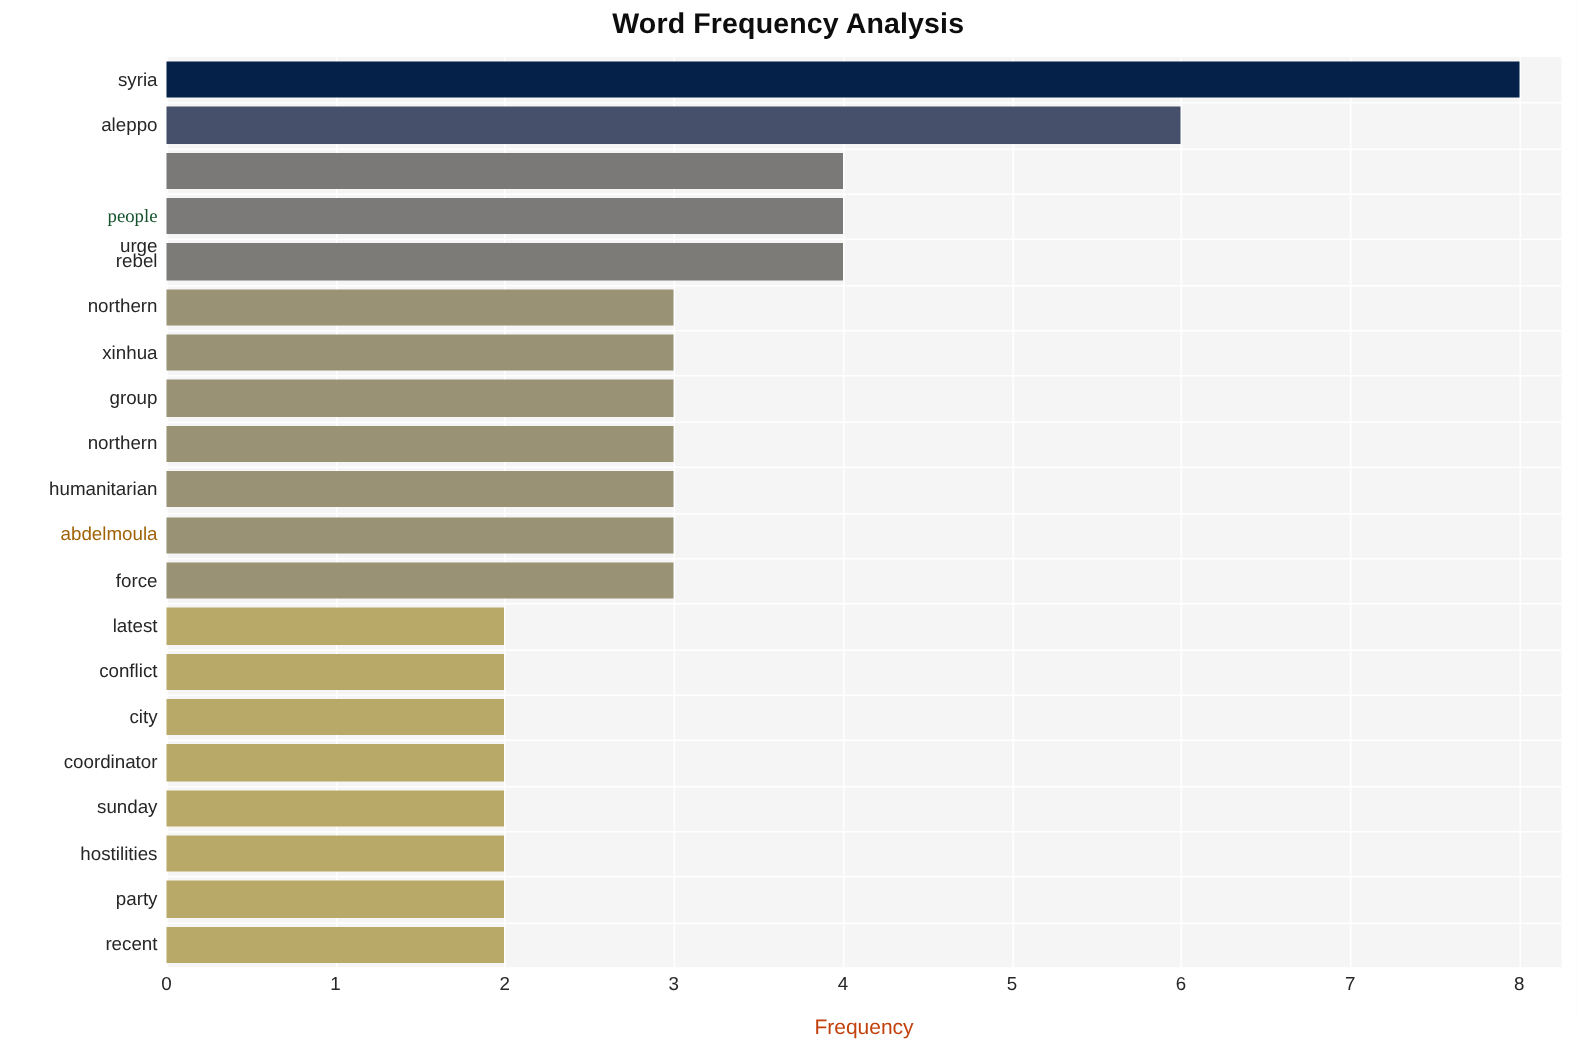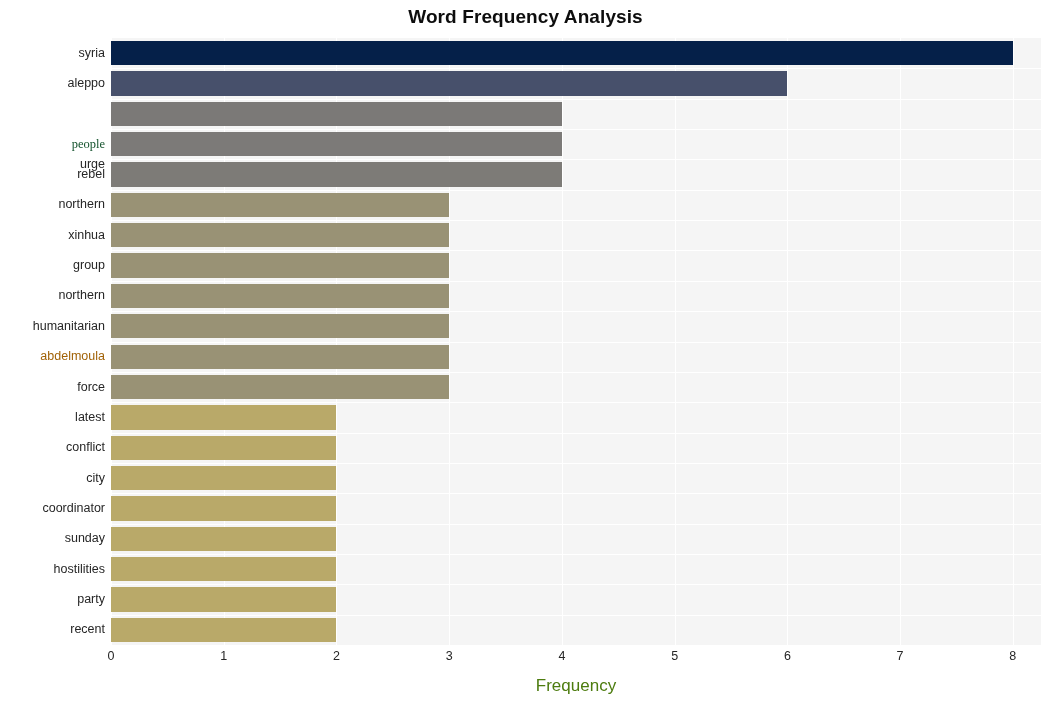--- a/index.html
+++ b/index.html
@@ -109,22 +109,22 @@
     white-space: nowrap;
   }
 
   
   #xaxis-title {
     position: absolute;
     left: 111px;
     top: 676px;
     width: 930px;
     text-align: center;
-    font-size: 17px;
-    color: #4d7c0f;
+    font-size: 14px;
+    color: #c2410c;
   }
 </style>
 </head>
 <body>
 
 <div id="figure" style="background: rgb(255, 255, 255);">
 
   <div id="chart-title">Word Frequency Analysis</div>
 
   <div id="plot-area" style="background: rgb(245, 245, 245);">

